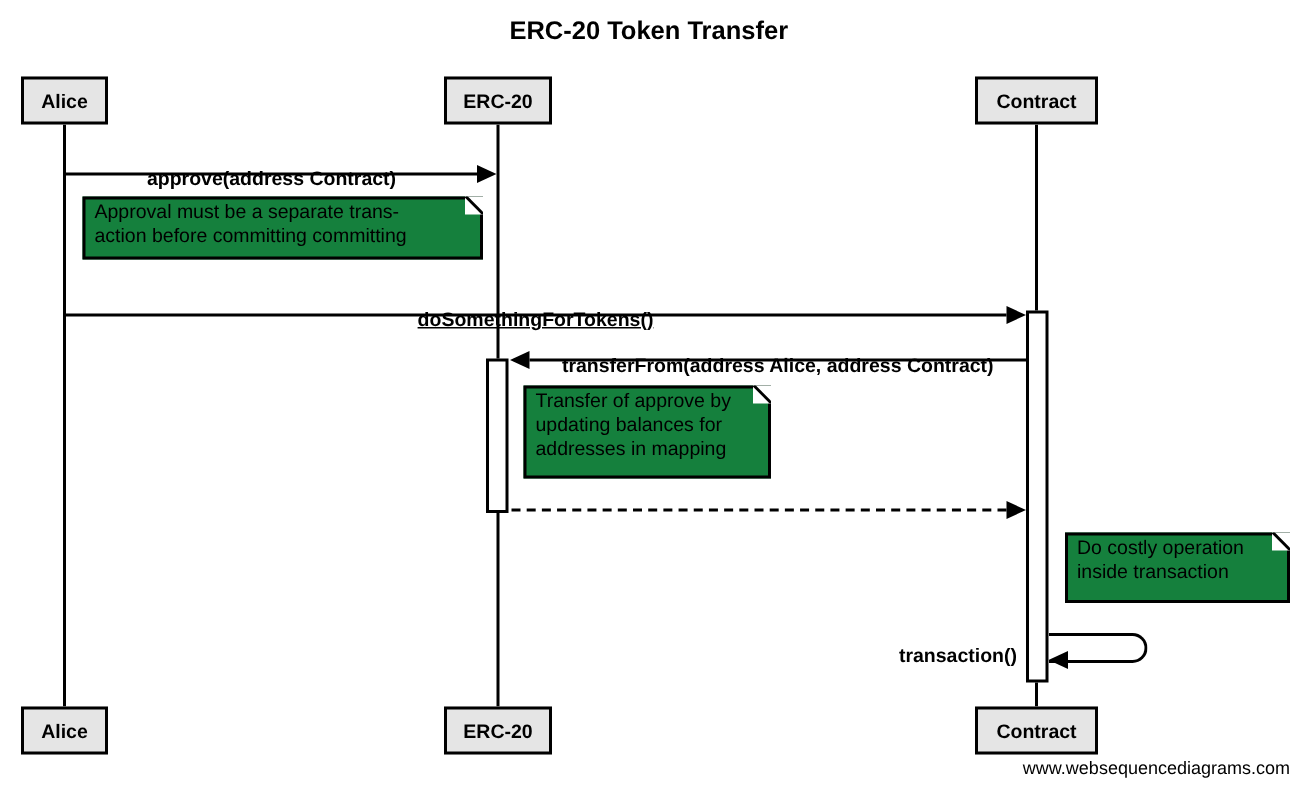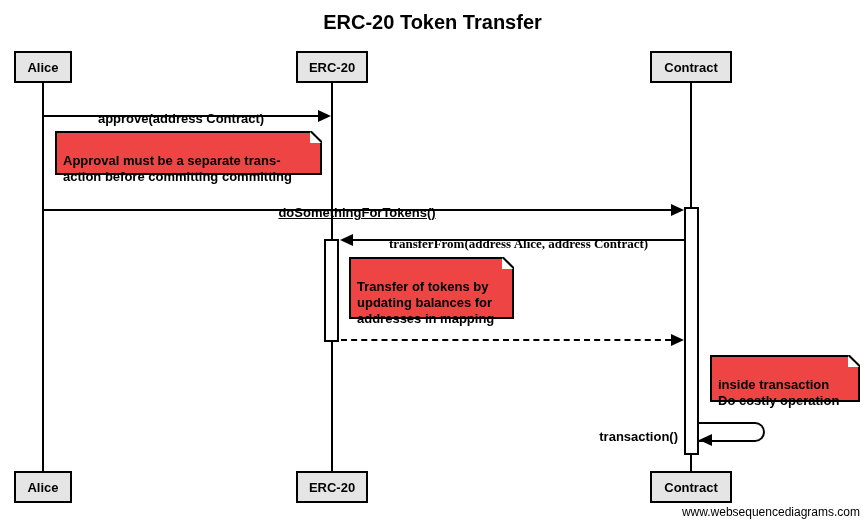--- a/index.html
+++ b/index.html
@@ -11,21 +11,21 @@
     width: 865px;
     height: 527px;
     background: #ffffff;
     overflow: hidden;
   }
 
   .title {
     position: absolute;
     left: 0; right: 0; top: 11px;
     text-align: center;
-    font-size: 20px;
+    font-size: 17px;
     font-weight: bold;
   }
 
   .actor {
     position: absolute;
     height: 32px;
     border: 2px solid #000;
     background: #e5e5e5;
     display: flex;
     align-items: center;
@@ -88,25 +88,25 @@
     left: 699px; top: 422px;
     width: 66px; height: 20px;
     border: 2px solid #000;
     border-left: none;
     border-radius: 0 10px 10px 0;
   }
 
   .note {
     position: absolute;
     border: 2px solid #000;
-    background: #ef4444;
-    font-weight: bold;
+    background: #15803d;
+    font-weight: normal;
     font-size: 13px;
     line-height: 16px;
-    padding: 20px 6px;
+    padding: 0 6px;
   }
   .fold {
     position: absolute;
     top: -2px; right: -2px;
     width: 12px; height: 12px;
     background: #fff;
     overflow: hidden;
   }
   .fold-line {
     position: absolute;
@@ -155,44 +155,44 @@
     <div>Approval must be a separate trans-</div>
     <div>action before committing committing</div>
   </div>
 
   <div class="msg-label" style="left:43px; top:192px; width:628px;text-decoration:underline;">doSomethingForTokens()</div>
   <div class="msg-line" style="left:43px; top:209px; width:628px;"></div>
   <div class="arrow-right" style="left:671px; top:204px;"></div>
 
   <div class="activation" style="left:684px; top:207px; height:248px;"></div>
 
-  <div class="msg-label" style="left:353px; top:223px; width:331px;font-family:Liberation Serif, serif;">transferFrom(address Alice, address Contract)</div>
+  <div class="msg-label" style="left:353px; top:223px; width:331px;">transferFrom(address Alice, address Contract)</div>
   <div class="msg-line" style="left:353px; top:239px; width:331px;"></div>
   <div class="arrow-left" style="left:340px; top:234px;"></div>
 
   <div class="activation" style="left:324px; top:239px; height:103px;"></div>
 
   <div class="note" style="left:349px; top:257px; width:165px; height:62px;">
     <span class="fold">
         <span class="fold-line"></span>
       </span>
-    <div>Transfer of tokens by</div>
+    <div>Transfer of approve by</div>
     <div>updating balances for</div>
     <div>addresses in mapping</div>
   </div>
 
   <div class="msg-line dashed" style="left:341px; top:339px; width:330px;"></div>
   <div class="arrow-right" style="left:671px; top:334px;"></div>
 
   <div class="note" style="left:710px; top:355px; width:150px; height:47px;">
     <span class="fold">
         <span class="fold-line"></span>
       </span>
+    <div>Do costly operation</div>
     <div>inside transaction</div>
-    <div>Do costly operation</div>
   </div>
 
   <div class="msg-label right" style="left:478px; top:416px; width:200px;">transaction()</div>
   <div class="self-loop"></div>
   <div class="arrow-left" style="left:699px; top:434px;"></div>
 
   <div class="actor" style="left:14px; top:471px; width:58px;">
     <span>Alice</span>
   </div>
   <div class="actor" style="left:296px; top:471px; width:72px;">

